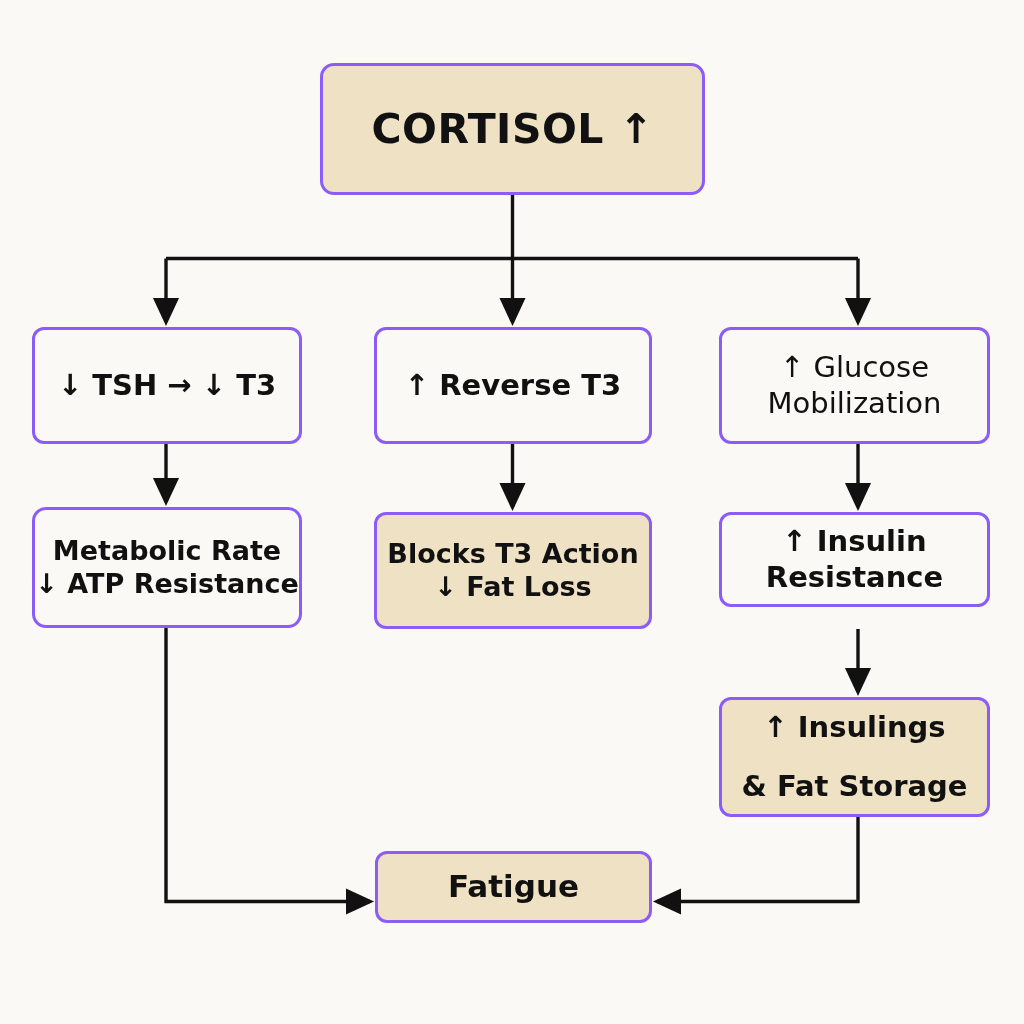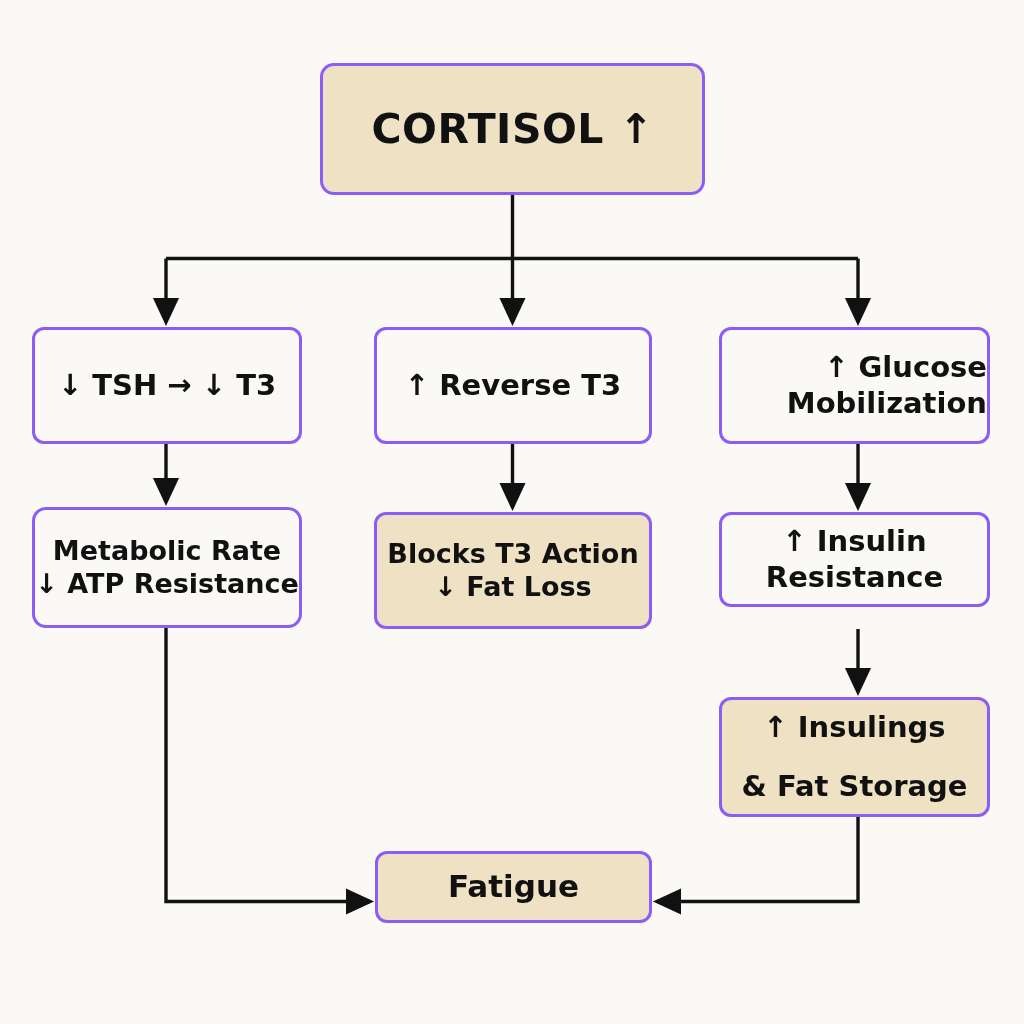--- a/index.html
+++ b/index.html
@@ -47,21 +47,21 @@
   #node-tsh-t3 {
     left: 32px; top: 327px; width: 270px; height: 117px;
     font-size: 29px; font-weight: 600;
   }
   #node-reverse-t3 {
     left: 374px; top: 327px; width: 278px; height: 117px;
     font-size: 29px; font-weight: 600; text-align: right;
   }
   #node-glucose {
     left: 719px; top: 327px; width: 271px; height: 117px;
-    font-size: 29px; font-weight: 700; align-items: flex-end;
+    font-size: 29px; font-weight: 400;
   }
   #node-metabolic {
     left: 32px; top: 507px; width: 270px; height: 121px;
     font-size: 27px; font-weight: 600; border-radius: 14px;
   }
   #node-blocks-t3 {
     left: 374px; top: 512px; width: 278px; height: 117px;
     font-size: 27px; font-weight: 600;
   }
   #node-insulin-res {

